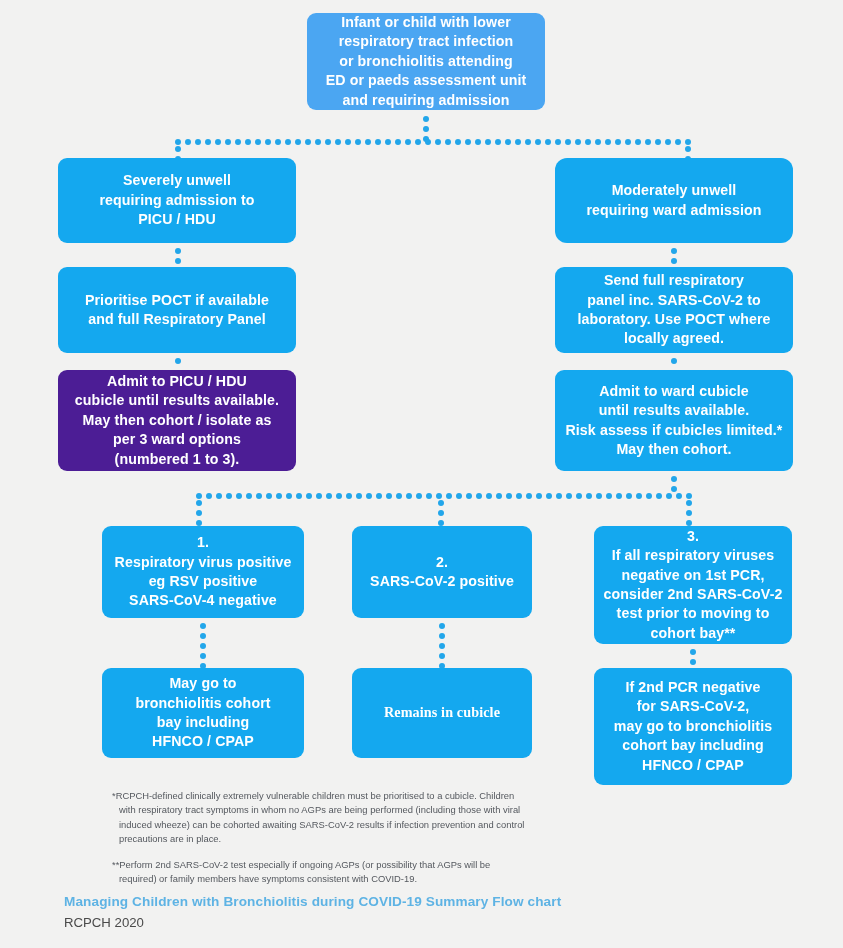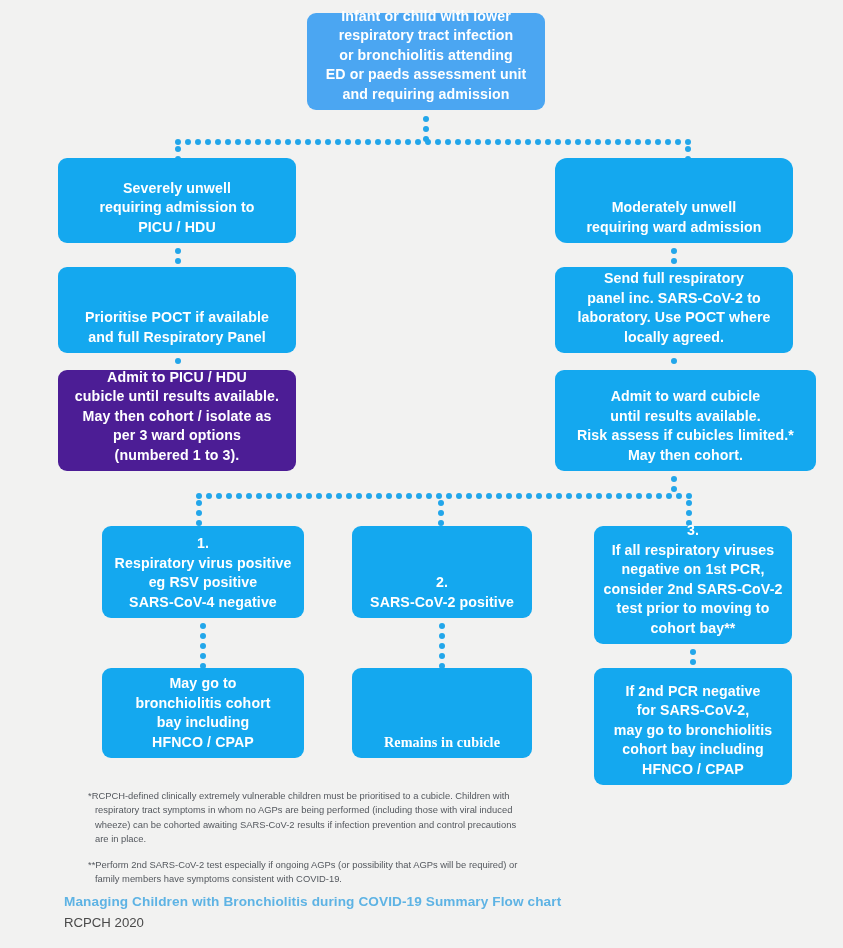--- a/index.html
+++ b/index.html
@@ -22,21 +22,21 @@
   
   .node {
     position: absolute;
     box-sizing: border-box;
     background: #14a8ef;
     color: #ffffff;
     border-radius: 9px;
     display: flex;
     flex-direction: column;
     align-items: center;
-    justify-content: flex-end;
+    justify-content: center;
     text-align: center;
     font-weight: bold;
     font-size: 14.2px;
     line-height: 1.37;
     letter-spacing: 0.1px;
     padding: 6px 10px;
   }
   .node.top {
     background: #4ba6f2;
     font-size: 14.2px;
@@ -59,21 +59,21 @@
     position: absolute;
     left: 88px;
     top: 789px;
     width: 440px;
     color: #54585e;
     font-size: 9.4px;
     line-height: 1.52;
   }
   .footnotes p { margin: 0; }
   .footnotes p.second { margin-top: 12px; }
-  .fn-indent { display: block; padding-left: 7px; text-indent: -7px; }
+  .fn-indent { display: block; padding-left: 7px; text-indent: -7px; margin-left: 24px; }
 
   
   .caption {
     position: absolute;
     left: 64px;
     top: 892px;
     width: 600px;
   }
   .caption .title {
     color: #5eb3e4;
@@ -214,21 +214,21 @@
     <span class="line">Send full respiratory</span>
     <span class="line">panel inc. SARS-CoV-2 to</span>
     <span class="line">laboratory. Use POCT where</span>
     <span class="line">locally agreed.</span>
   </div>
 
   <div class="vconn" style="left: 671px; top: 358px; width: 6px; height: 10px; position: absolute;">
       <div class="dot" style="background: rgb(34, 166, 234); left: 0px; top: 0px;"></div>
     </div>
 
-  <div class="node" style="left: 555px; top: 370px; width: 261px; height: 101px; background: rgb(20, 168, 239);">
+  <div class="node" style="left: 555px; top: 370px; width: 238px; height: 101px; background: rgb(20, 168, 239);">
     <span class="line">Admit to ward cubicle</span>
     <span class="line">until results available.</span>
     <span class="line">Risk assess if cubicles limited.*</span>
     <span class="line">May then cohort.</span>
   </div>
 
   <div class="vconn" style="left: 671px; top: 476px; width: 6px; height: 16px; position: absolute;">
       <div class="dot" style="background: rgb(34, 166, 234); left: 0px; top: 0px;"></div>
       <div class="dot" style="background: rgb(34, 166, 234); left: 0px; top: 10px;"></div>
     </div>

